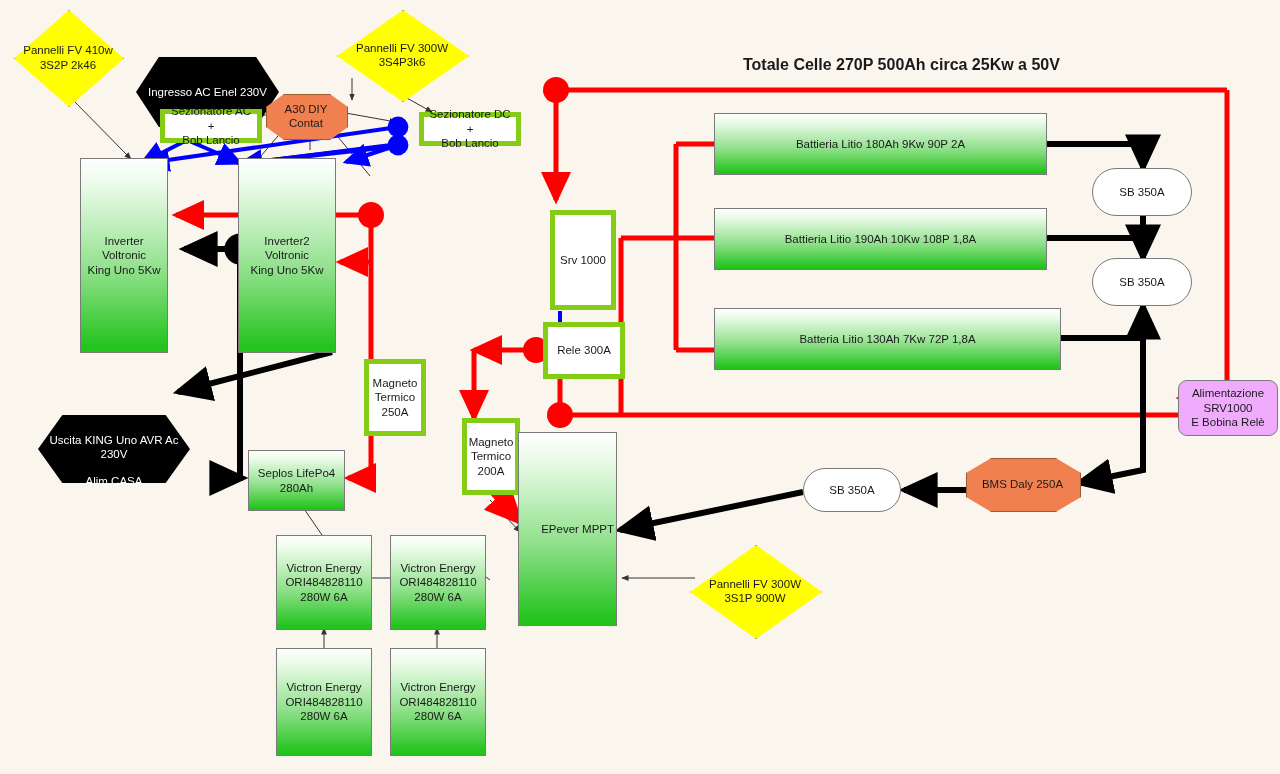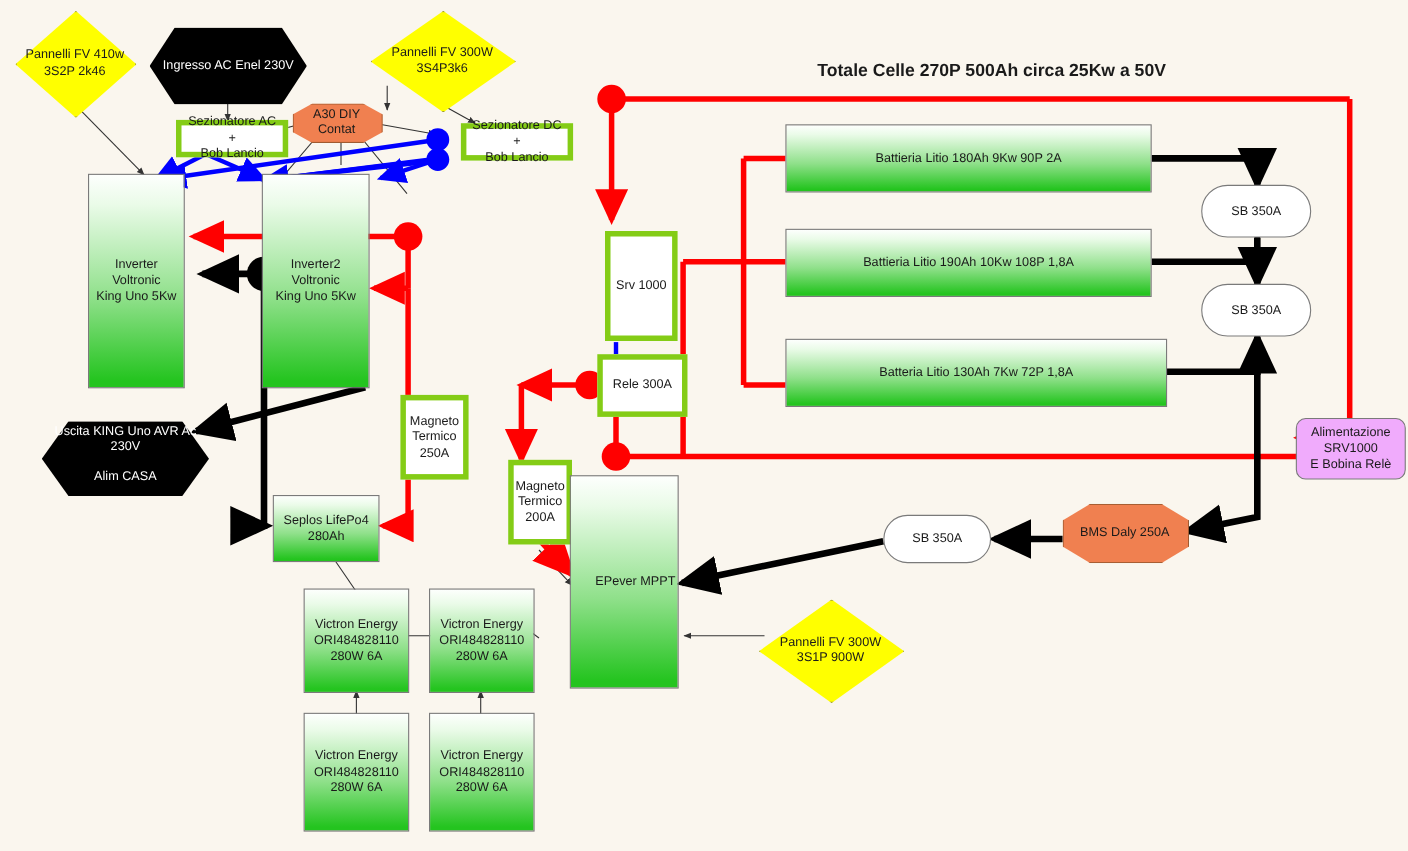--- a/index.html
+++ b/index.html
@@ -15,21 +15,21 @@
              border:1px solid #7a7a7a;}
   
   .box-white{background:#ffffff;border:5px solid #84cc16;margin-left:24px;}
   
   .diamond{background:transparent;border:none;}
   .diamond .dshape{position:absolute;left:0;top:0;width:100%;height:100%;
      background:#ffff00;border:1px solid #8a8a3a;
      clip-path:polygon(50% 0,100% 50%,50% 100%,0 50%);}
   .diamond .lbl{position:relative;z-index:2;}
   
-  .hex{background:transparent;border:none;color:#ffffff;}
+  .hex{background:transparent;border:none;color:#ffffff;margin-top:32px;}
   .hex .hshape{position:absolute;left:0;top:0;width:100%;height:100%;background:#000000;
      clip-path:polygon(16% 0,84% 0,100% 50%,84% 100%,16% 100%,0 50%);}
   .hex .lbl{position:relative;z-index:2;color:#ffffff;}
   
   .oct{background:transparent;border:none;}
   .oct .oshape{position:absolute;left:0;top:0;width:100%;height:100%;background:#f08050;
      border:1px solid #a05a30;
      clip-path:polygon(22% 0,78% 0,100% 28%,100% 72%,78% 100%,22% 100%,0 72%,0 28%);}
   .oct .lbl{position:relative;z-index:2;}
   
@@ -157,42 +157,42 @@
     <span class="dshape"></span>
     <span class="lbl ovf">Pannelli FV 300W
 3S4P3k6</span>
   </div>
 
   <div class="node box-white" style="left:136px;top:109px;width:102px;height:34px;">
     <span class="lbl">Sezionatore AC +
 Bob Lancio</span>
   </div>
 
-  <div class="node oct" style="left:266px;top:94px;width:80px;height:34px;">
+  <div class="node oct" style="left:266px;top:94px;width:80px;height:44px;">
     <span class="oshape"></span>
     <span class="lbl">A30 DIY
 Contat</span>
   </div>
 
   <div class="node box-white" style="left:395px;top:112px;width:102px;height:34px;">
     <span class="lbl">Sezionatore DC +
 Bob Lancio</span>
   </div>
 
   <div class="node box-green" style="left:80px;top:158px;width:88px;height:195px;">
     <span class="lbl ovf">Inverter Voltronic
 King Uno 5Kw</span>
   </div>
 
   <div class="node box-green" style="left:238px;top:158px;width:98px;height:195px;justify-content:center;">
     <span class="lbl ovf">Inverter2 Voltronic
 King Uno 5Kw</span>
   </div>
 
-  <div class="node hex" style="left:38px;top:383px;width:152px;height:68px;flex-direction:column;justify-content:flex-start;padding-top:2px;">
+  <div class="node hex" style="left:38px;top:383px;width:152px;height:68px;flex-direction:column;justify-content:space-between;padding-top:18px;">
     <span class="hshape"></span>
     <span class="lbl ovf" style="position:relative;z-index:2;">Uscita KING Uno AVR Ac
 230V</span>
     <span class="lbl" style="position:relative;z-index:2;margin-top:12px;">Alim CASA</span>
   </div>
 
   <div class="node box-white" style="left:340px;top:359px;width:62px;height:77px;">
     <span class="lbl">Magneto
 Termico
 250A</span>

